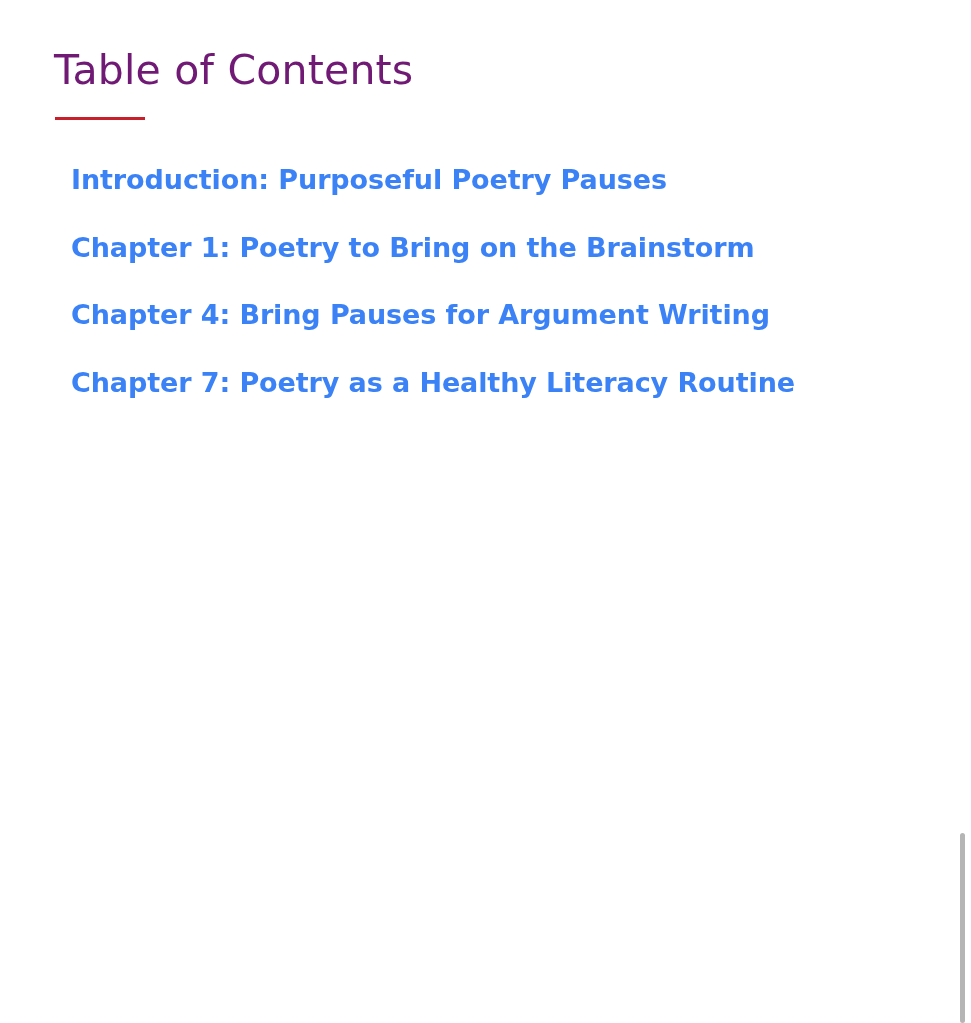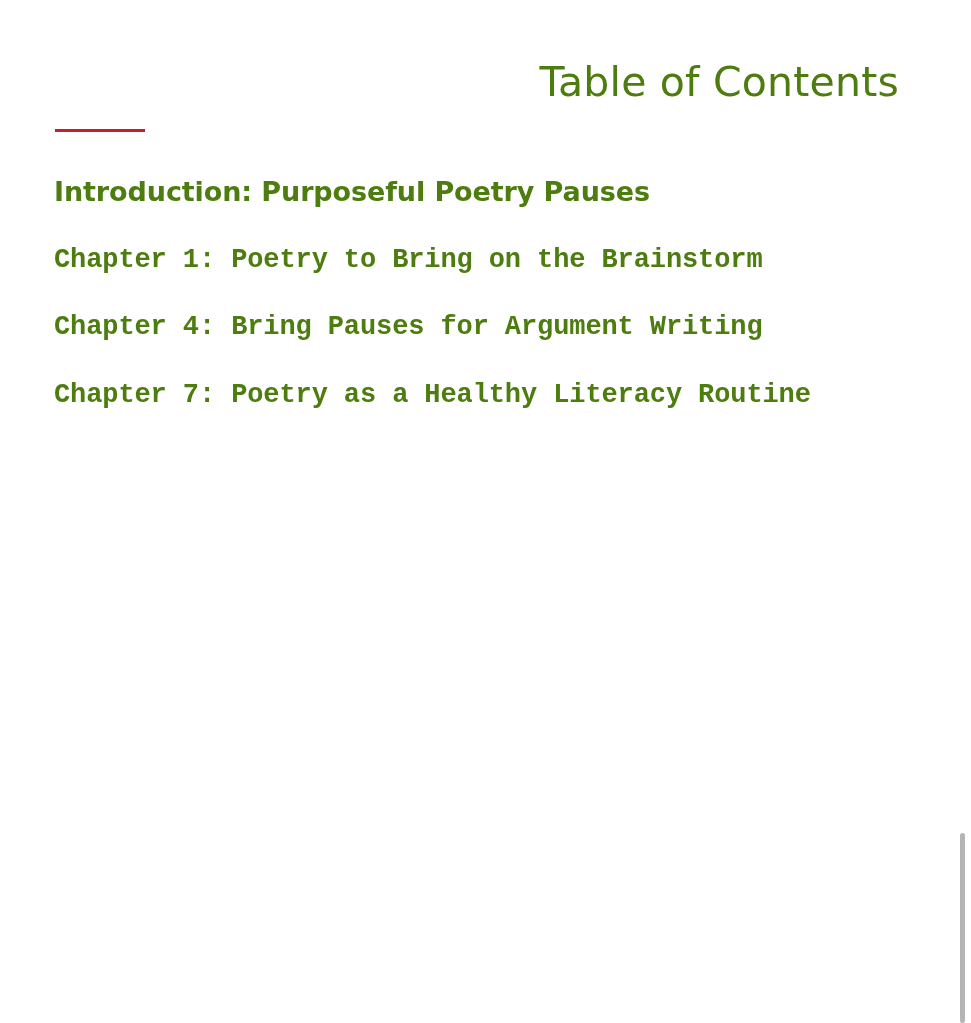--- a/index.html
+++ b/index.html
@@ -19,52 +19,50 @@
     width: 971px;
     height: 1023px;
     box-sizing: border-box;
     padding: 40px 60px 0 54px;
     background: #ffffff;
   }
   .toc-title {
     font-family: "DejaVu Sans", sans-serif;
     font-size: 41px;
     font-weight: 400;
-    color: #4d7c0f;
+    color: #701a75;
     letter-spacing: 0.2px;
     line-height: 1.2;
-    margin: 12px;
+    margin: 0;
     padding-top: 6px;
-    text-align: right;
   }
   .title-rule {
     width: 90px;
     height: 3px;
     background: #c8202a;
     margin: 22px 0 0 1px;
   }
   .toc-list {
     margin: 0;
     padding: 0;
     list-style: none;
   }
   .toc-entry {
     font-family: "DejaVu Sans", sans-serif;
     font-size: 27px;
     font-weight: 700;
-    color: #4d7c0f;
+    color: #3b82f6;
     line-height: 1.5;
     letter-spacing: -0.1px;
-    margin: 0;
+    margin: 17px;
     padding: 0;
     max-width: 855px;
   }
   .toc-entry + .toc-entry {
     margin-top: 27px;
-    font-family: Liberation Mono, monospace;
   }
   .scrollbar-track {
     position: absolute;
     top: 0;
     right: 2px;
     width: 8px;
     height: 1023px;
     background: transparent;
   }
   .scrollbar-thumb {

